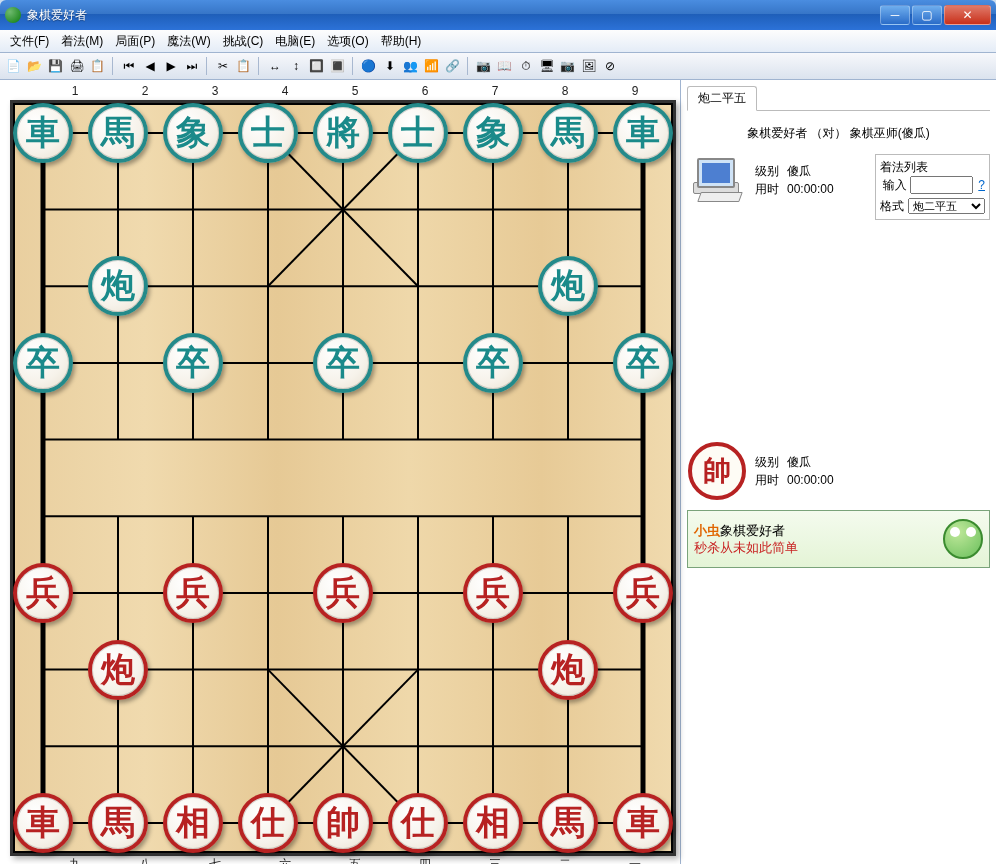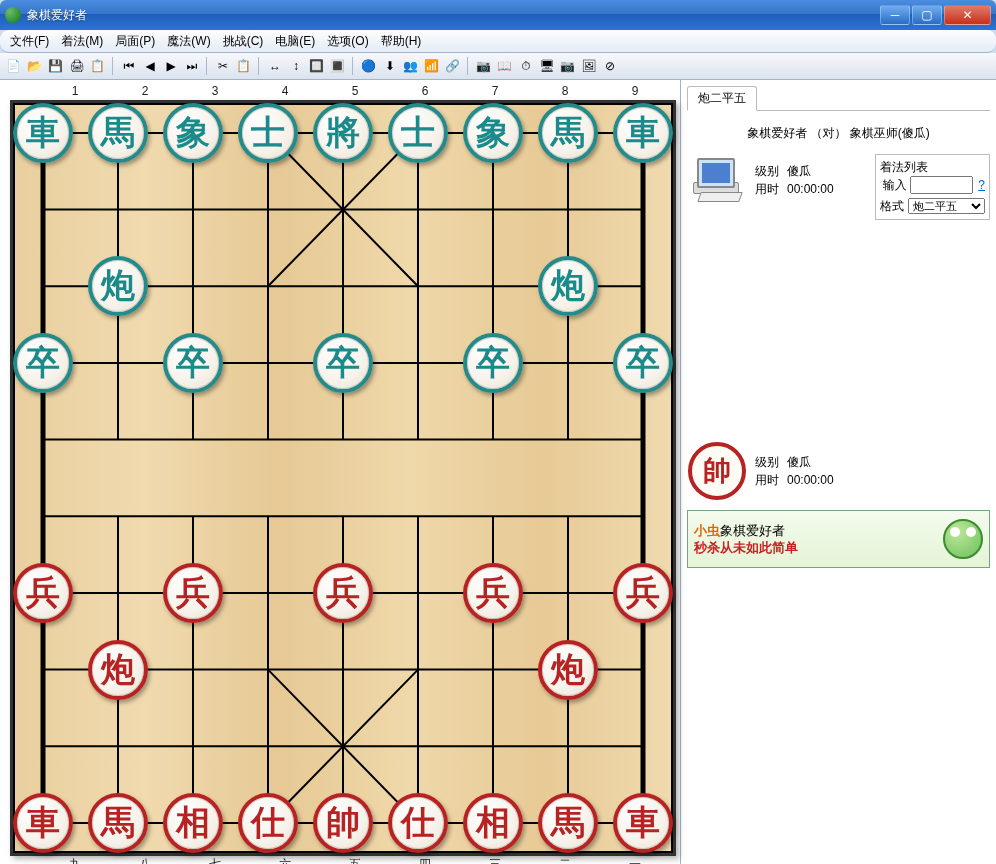--- a/index.html
+++ b/index.html
@@ -47,21 +47,20 @@
 }
 .menubar {
   height: 22px;
   background: linear-gradient(to bottom,#fdfdfd,#e4ecf7);
   border-bottom:1px solid #a0b4d0;
   display:flex;
   align-items:flex-end;
   padding-left:4px;
   font-size:12px;
   color:#000;
-  border-radius:9px;
 }
 .menubar span { padding: 2px 6px; cursor:default;}
 .toolbar {
   height:26px;
   background: linear-gradient(to bottom,#f7f8fb,#dbe3ee);
   border-bottom:1px solid #a0b4d0;
   display:flex;
   align-items:center;
   padding-left:4px;
   gap:1px;
@@ -188,21 +187,21 @@
 .ad{
   margin-top:6px;
   height:48px;
   border:1px solid #7aa37a;
   background:linear-gradient(#f4fbee,#e4f4d6);
   display:flex;align-items:center;justify-content:space-between;
   padding:4px 6px;font-size:13px;line-height:17px;
   font-family:"KaiTi",serif;
 }
 .ad .l1 b{color:#e06500;}
-.ad .l2 {color:#c82222;font-weight:bold;}
+.ad .l2 {color:#c82222;}
 .ad .bug{
   width:36px;height:36px;border-radius:50%;
   background:radial-gradient(circle at 35% 30%,#bfe89a,#6abf5c);
   border:2px solid #3b8b2f;position:relative;
 }
 .ad .bug::before,.ad .bug::after{
   content:"";position:absolute;width:10px;height:10px;border-radius:50%;
   background:#fff;top:6px;
 }
 .ad .bug::before{left:5px;}

